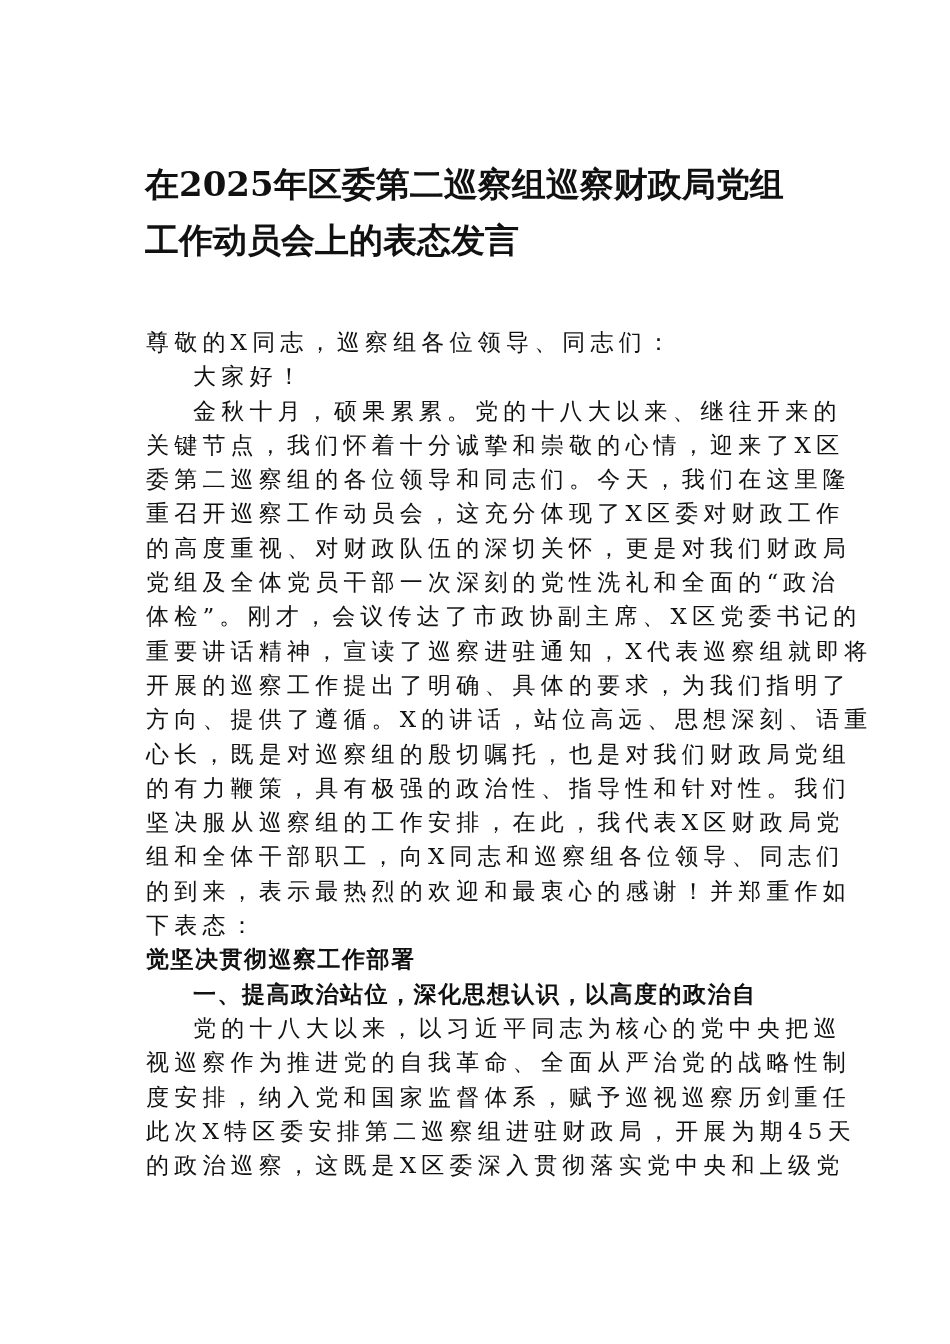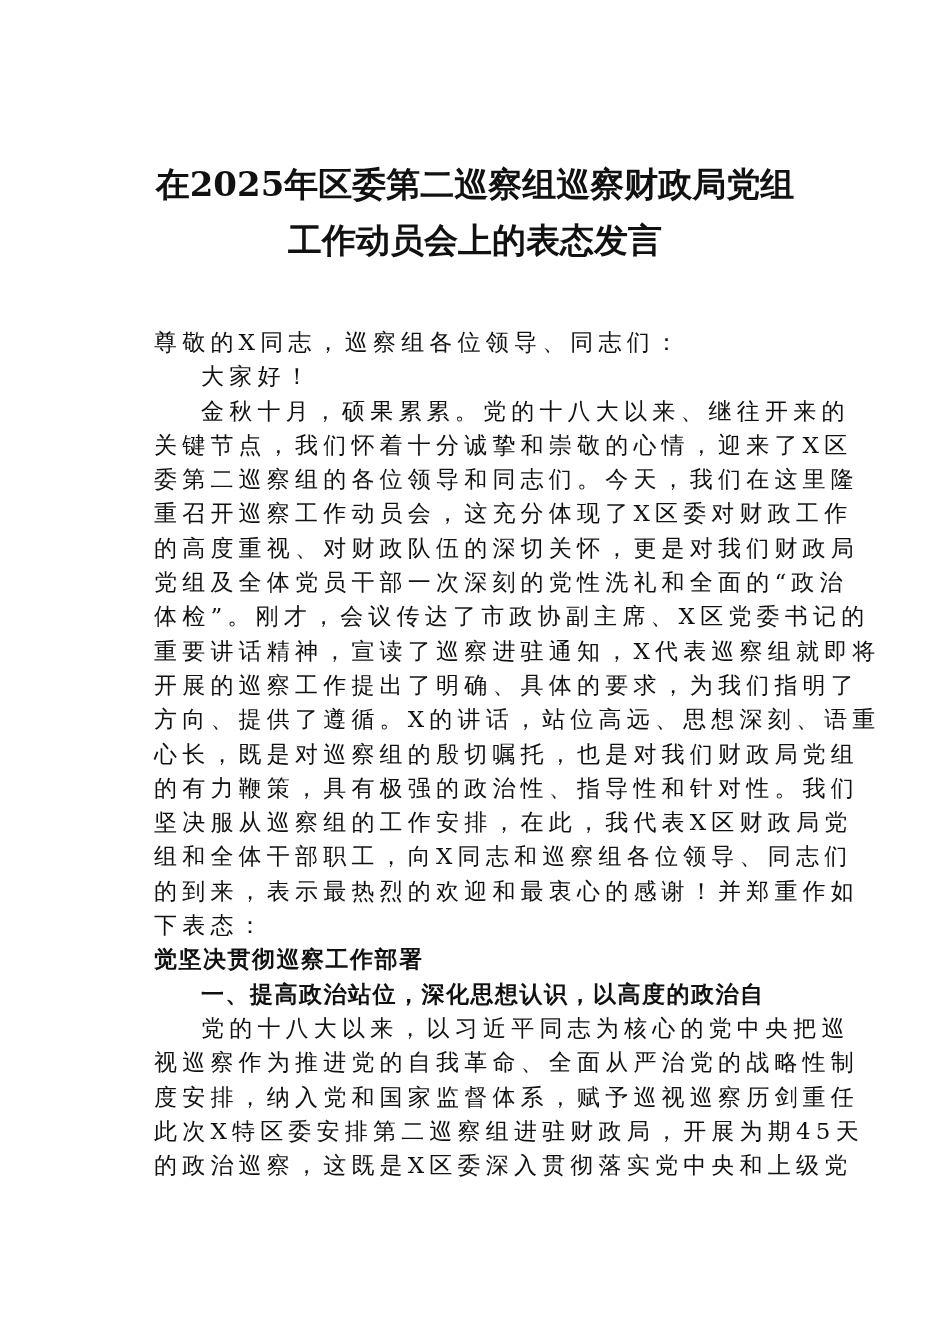--- a/index.html
+++ b/index.html
@@ -20,33 +20,32 @@
       left: 0;
       top: 0;
       width: 950px;
       height: 1344px;
       background: #ffffff;
     }
     .title {
       position: absolute;
       left: 145px;
       width: 660px;
-      text-align: center;
       font-family: "DejaVu Serif", "Liberation Serif", serif;
       font-weight: bold;
       font-size: 34px;
       letter-spacing: 0px;
       color: #111111;
       white-space: nowrap;
     }
     .title.l1 { top: 162px; }
     .title.l2 { top: 218px; }
     .body {
       position: absolute;
-      left: 154px;
+      left: 146px;
       top: 325px;
       width: 660px;
     }
     .line {
       height: 34.3px;
       line-height: 34.3px;
       font-size: 23px;
       letter-spacing: 5.2px;
       white-space: nowrap;
       font-family: "DejaVu Serif", "Liberation Serif", serif;

